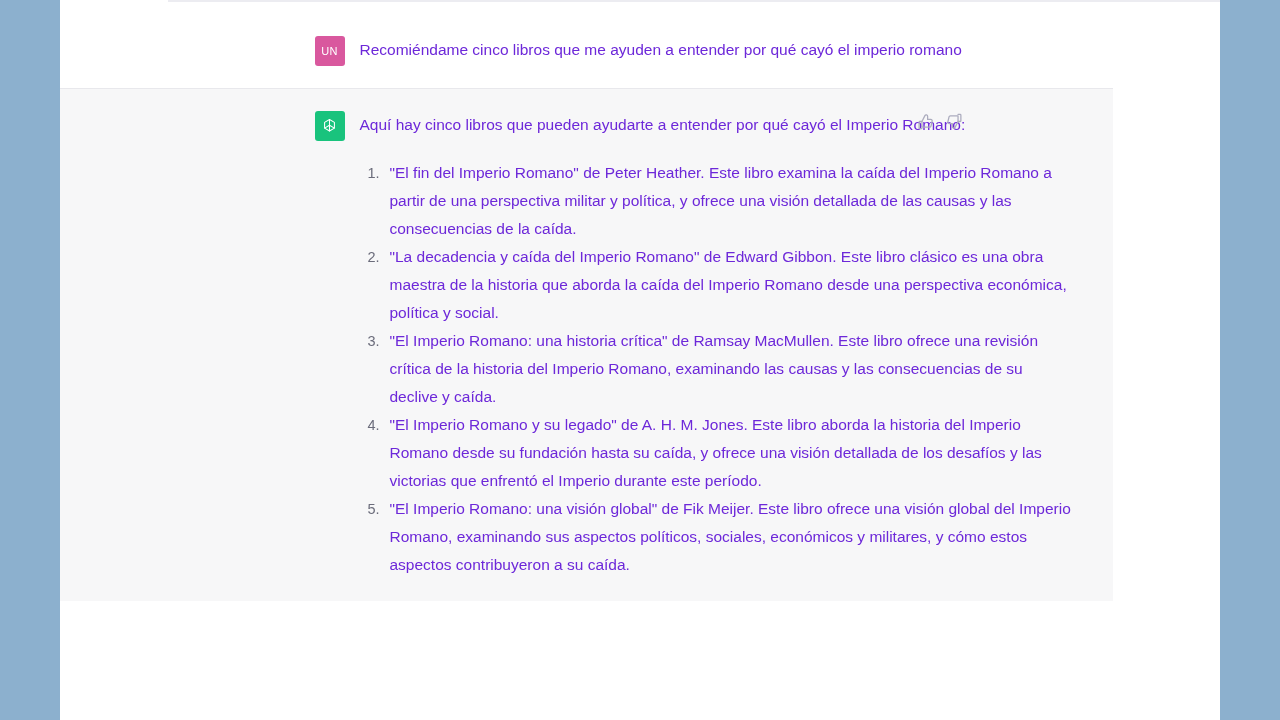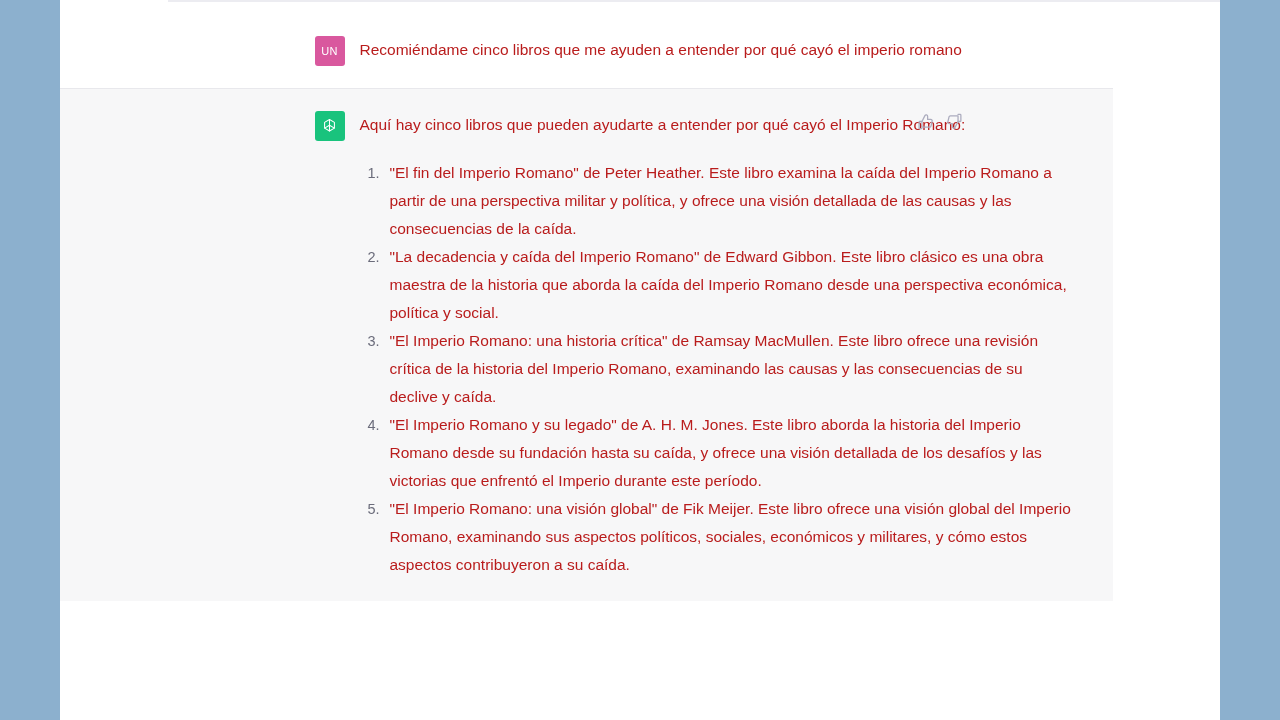--- a/index.html
+++ b/index.html
@@ -86,21 +86,21 @@
     background: #19c37d;
   }
 
   .avatar-assistant svg {
     display: block;
   }
 
   .msg-body {
     flex: 1 1 auto;
     padding-left: 15px;
-    color: #b91c1c;
+    color: #6d28d9;
     font-size: 15.5px;
     line-height: 28px;
   }
 
   .msg-body p {
     margin: 0;
   }
 
   ol.book-list {
     margin: 20px 0 0 0;

